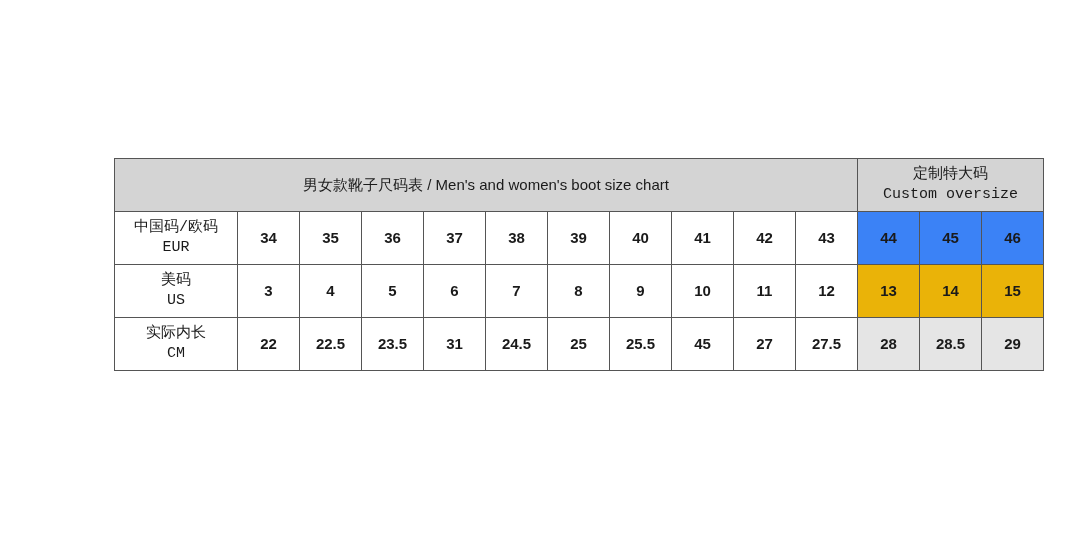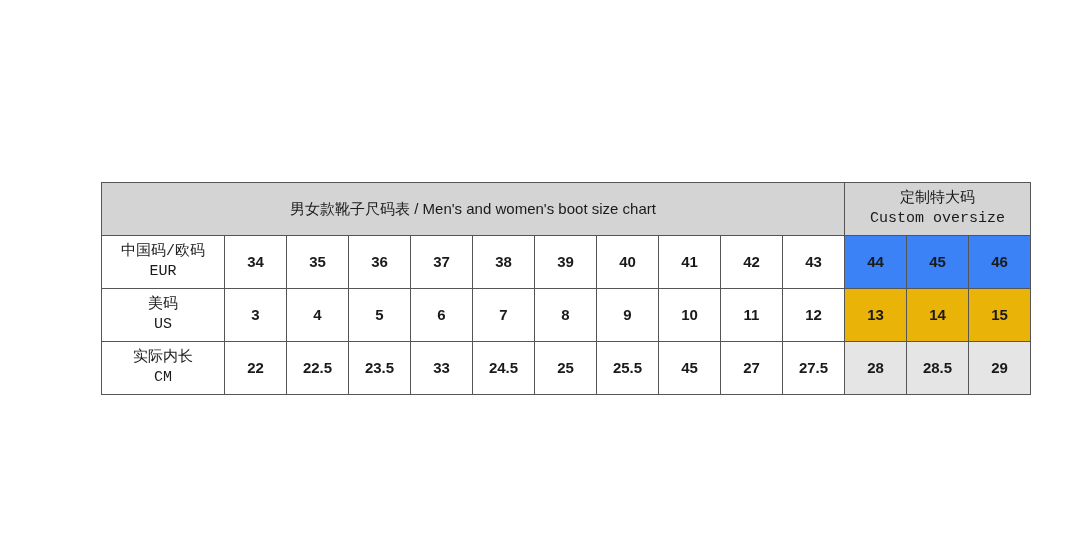--- a/index.html
+++ b/index.html
@@ -11,26 +11,25 @@
     font-family: "Liberation Sans", sans-serif;
   }
   #canvas {
     position: relative;
     width: 1080px;
     height: 540px;
     background: #ffffff;
   }
   #size-table {
     position: absolute;
-    left: 101px;
+    left: 114px;
     top: 158px;
     border-collapse: collapse;
     table-layout: fixed;
     background: #ffffff;
-    margin-top: 24px;
   }
   #size-table td {
     border: 1px solid #555555;
     text-align: center;
     vertical-align: middle;
     color: #1a1a1a;
     font-size: 15px;
     line-height: 1.35;
     padding: 0;
   }
@@ -116,21 +115,21 @@
       </tr>
 
       <tr class="row-cm">
         <td class="row-label">
           <span class="lbl-line">实际内长</span>
           <span class="lbl-line">CM</span>
         </td>
         <td class="val">22</td>
         <td class="val">22.5</td>
         <td class="val">23.5</td>
-        <td class="val">33</td>
+        <td class="val">31</td>
         <td class="val">24.5</td>
         <td class="val">25</td>
         <td class="val">25.5</td>
         <td class="val">45</td>
         <td class="val">27</td>
         <td class="val">27.5</td>
         <td class="val custom">28</td>
         <td class="val custom">28.5</td>
         <td class="val custom">29</td>
       </tr>

